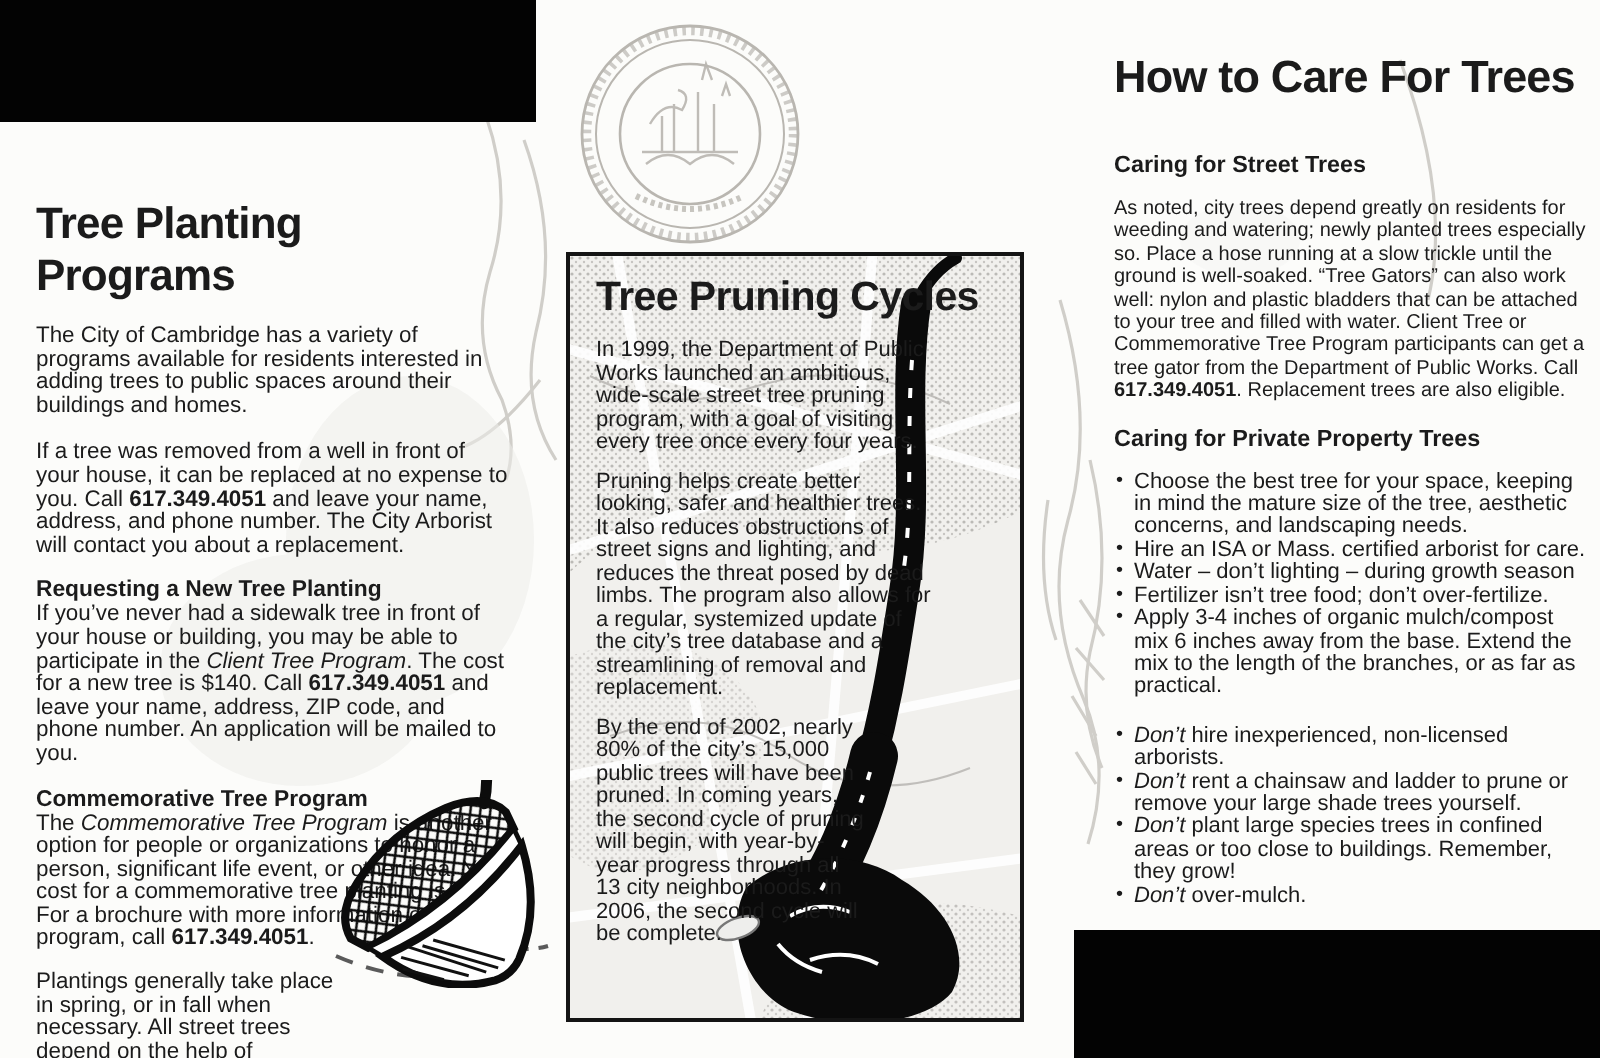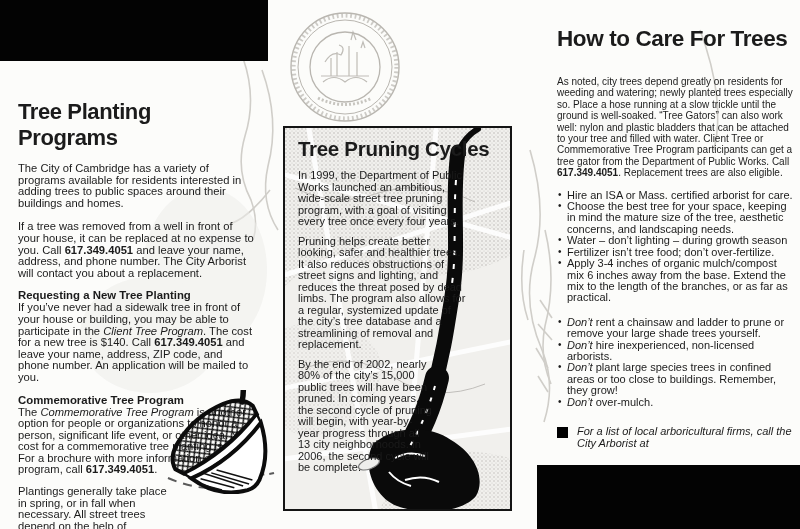--- a/index.html
+++ b/index.html
@@ -170,31 +170,33 @@
     <div class="prune-inner">
       <h2>Tree Pruning Cycles</h2>
       <p class="p1"><span>In 1999, the Department of Public Works launched an ambitious, wide-scale street tree pruning program, with a goal of visiting every tree once every four years.</span></p>
       <p class="p2"><span>Pruning helps create better looking, safer and healthier trees. It also reduces obstructions of street signs and lighting, and reduces the threat posed by dead limbs. The program also allows for a regular, systemized update of the city’s tree database and a streamlining of removal and replacement.</span></p>
       <p class="p3"><span>By the end of 2002, nearly 80% of the city’s 15,000 public trees will have been pruned. In coming years, the second cycle of pruning will begin, with year-by-year progress through all 13 city neighborhoods. In 2006, the second cycle will be complete.</span></p>
     </div>
   </div>
 
   <div class="col-right">
     <h1>How to Care For Trees</h1>
+    <h3>Caring for Street Trees</h3>
     <p><span>As noted, city trees depend greatly on residents for weeding and watering; newly planted trees especially so. Place a hose running at a slow trickle until the ground is well-soaked. “Tree Gators” can also work well: nylon and plastic bladders that can be attached to your tree and filled with water. Client Tree or Commemorative Tree Program participants can get a tree gator from the Department of Public Works. Call </span><span style="font-weight: bold;">617.349.4051</span><span>. Replacement trees are also eligible.</span></p>
+    <h3>Caring for Private Property Trees</h3>
     <ul>
+      <li><span>Choose the best tree for your space, keeping in mind the mature size of the tree, aesthetic concerns, and landscaping needs.</span></li>
       <li><span>Hire an ISA or Mass. certified arborist for care.</span></li>
-      <li><span>Choose the best tree for your space, keeping in mind the mature size of the tree, aesthetic concerns, and landscaping needs.</span></li>
       <li><span>Water – don’t lighting – during growth season</span></li>
       <li><span>Fertilizer isn’t tree food; don’t over-fertilize.</span></li>
       <li><span>Apply 3-4 inches of organic mulch/compost mix 6 inches away from the base. Extend the mix to the length of the branches, or as far as practical.</span></li>
     </ul>
     <ul>
+      <li><span style="font-style: italic;">Don’t</span><span> hire inexperienced, non-licensed arborists.</span></li>
       <li><span style="font-style: italic;">Don’t</span><span> rent a chainsaw and ladder to prune or remove your large shade trees yourself.</span></li>
-      <li><span style="font-style: italic;">Don’t</span><span> hire inexperienced, non-licensed arborists.</span></li>
       <li><span style="font-style: italic;">Don’t</span><span> plant large species trees in confined areas or too close to buildings. Remember, they grow!</span></li>
       <li><span style="font-style: italic;">Don’t</span><span> over-mulch.</span></li>
     </ul>
     <div class="footnote">
       <span class="sq"></span>
       <p><span style="font-style: italic;">For a list of local arboricultural firms, call the City Arborist at </span></p>
     </div>
   </div>
 
   <div class="redact redact-tl"></div>

